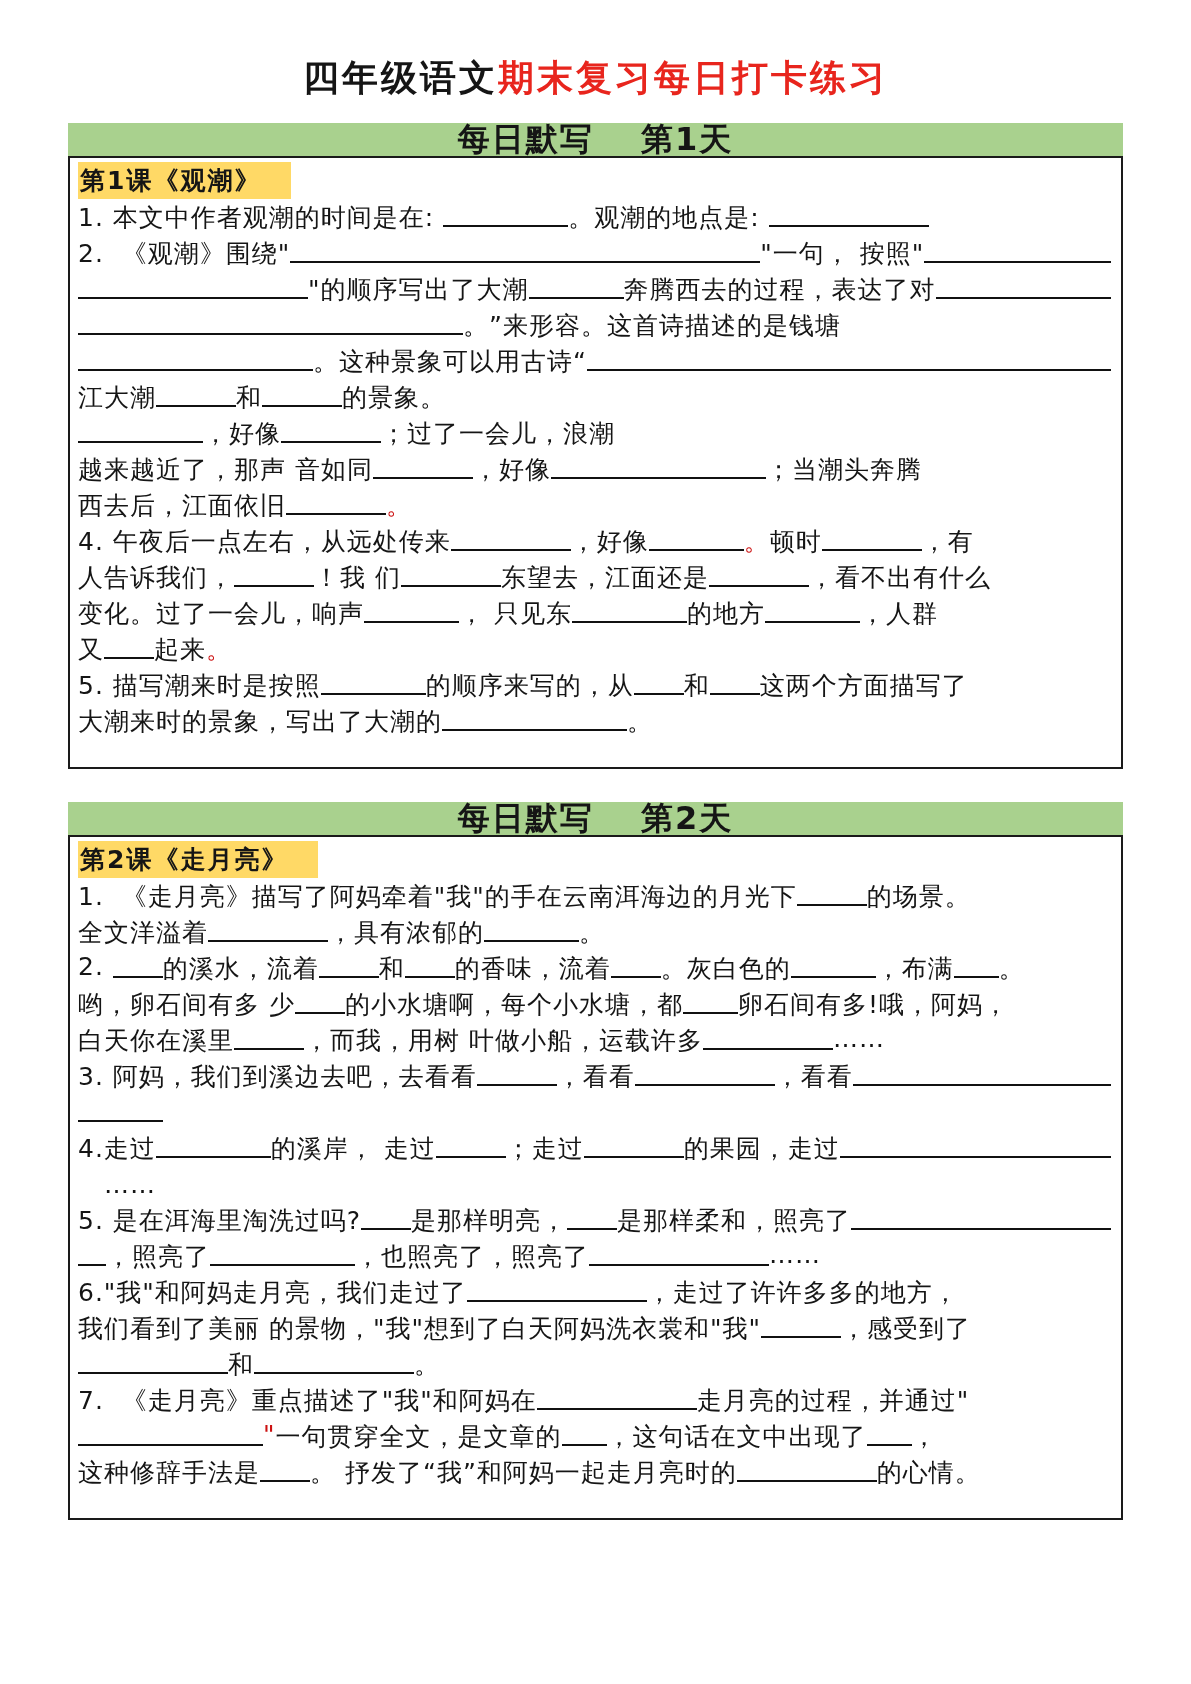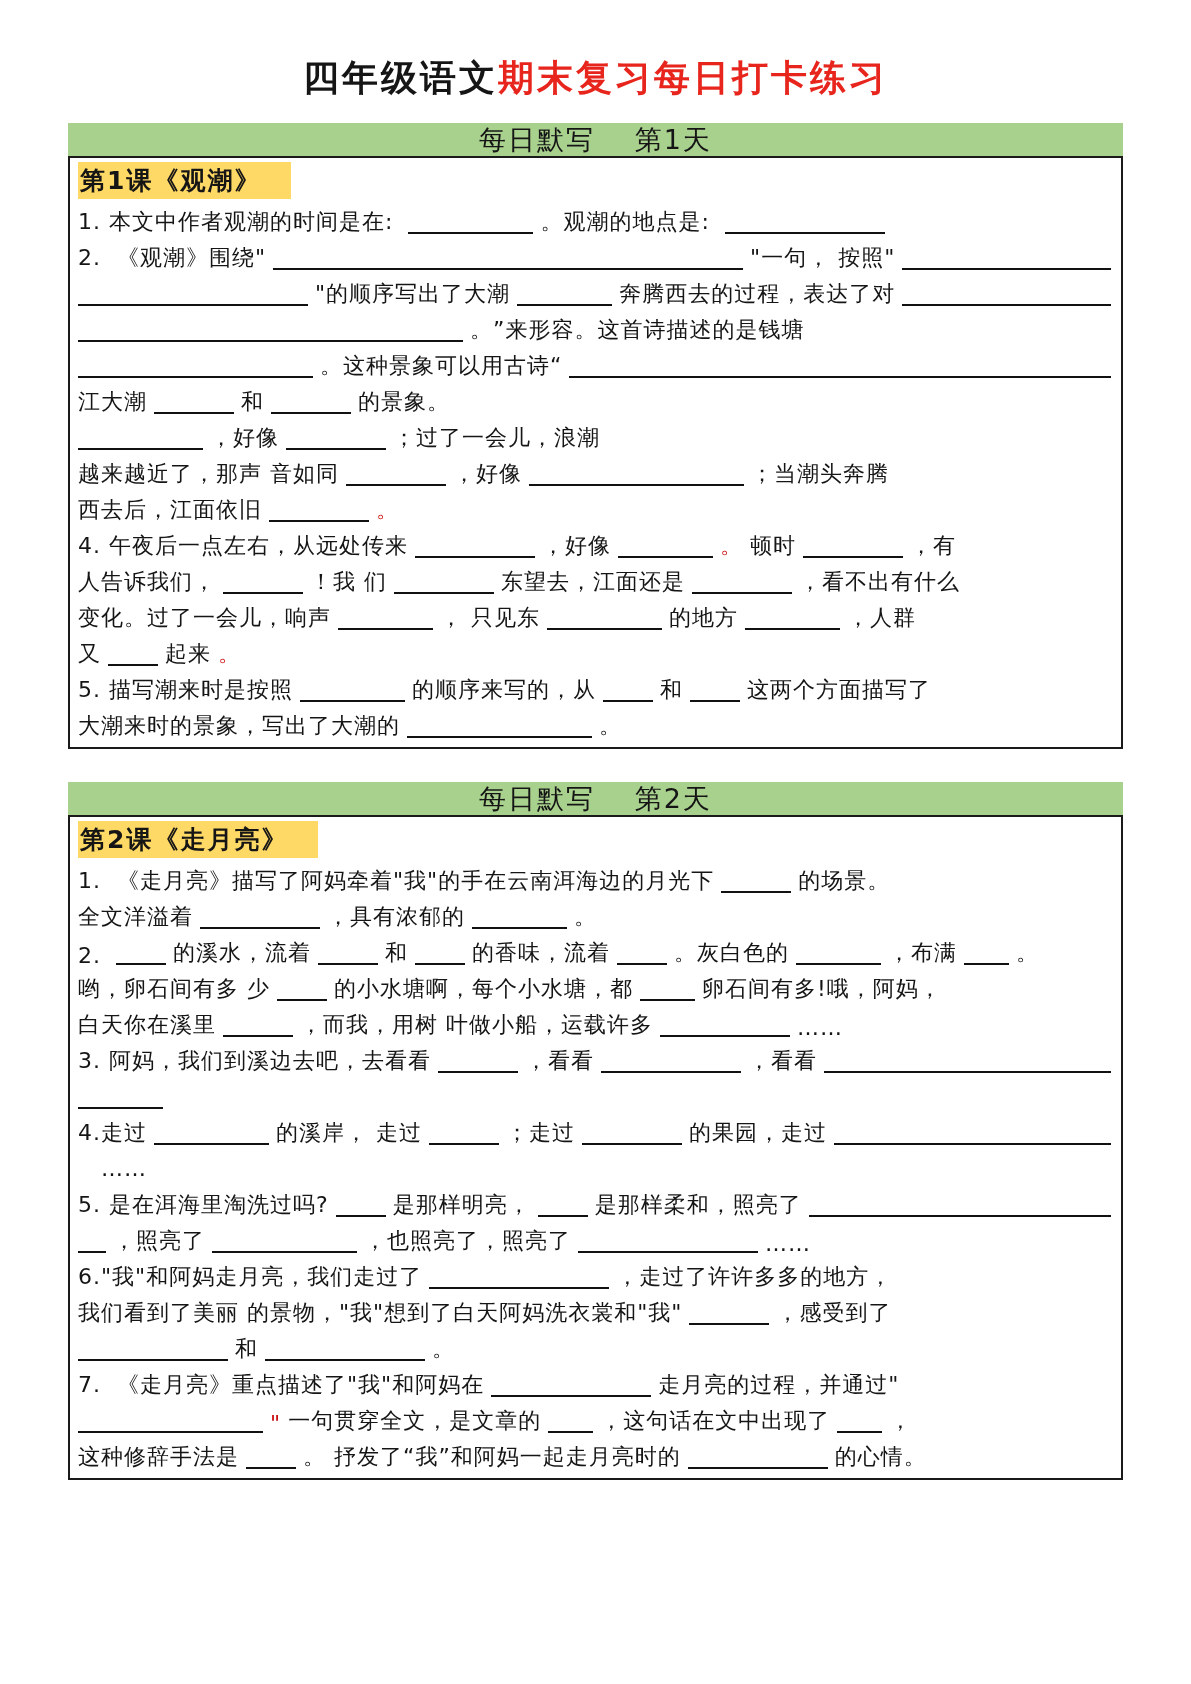--- a/index.html
+++ b/index.html
@@ -24,42 +24,41 @@
     font-weight:bold;
     letter-spacing:3px;
     white-space:nowrap;
   }
   .title .t-red{color:var(--title-red);}
   .wrap{margin:0 68px;}
   .banner{
     background:var(--banner-green);
     height:33px;
     display:flex;align-items:center;justify-content:center;
-    font-size:27px;font-weight:normal;letter-spacing:2px;
+    font-size:32px;font-weight:bold;letter-spacing:2px;
   }
   .box{
     border:2px solid #1a1a1a;
-    padding:4px 10px 6px 8px;
+    padding:4px 10px 26px 8px;
     background:#fff;
   }
   .lesson{
     display:inline-block;
     background:var(--highlight-yellow);
     font-size:25px;font-weight:bold;letter-spacing:2px;
     padding:2px 30px 2px 2px;
     margin-bottom:2px;
   }
   .line{
     display:flex;
-    align-items:flex-end;
+    align-items:flex-start;
     height:36px;
-    font-size:22px;
+    font-size:25px;
     letter-spacing:1px;
     overflow:hidden;
-    gap:7px;
   }
   .line .txt{white-space:pre;flex:0 0 auto;}
   .line .red-mark{white-space:pre;flex:0 0 auto;color:var(--punct-red);}
   .blank{
     display:inline-block;
     flex:0 0 auto;
     border-bottom:2px solid #111;
     height:26px;
     margin-bottom:3px;
   }

